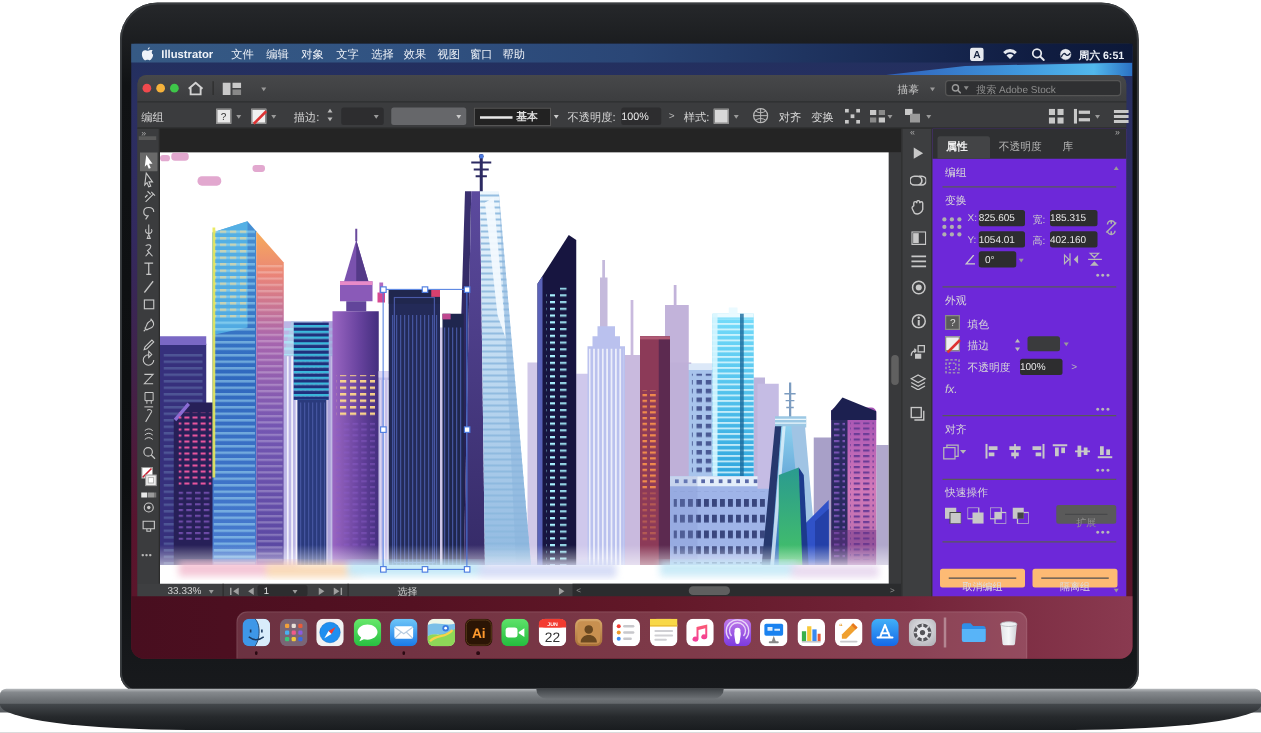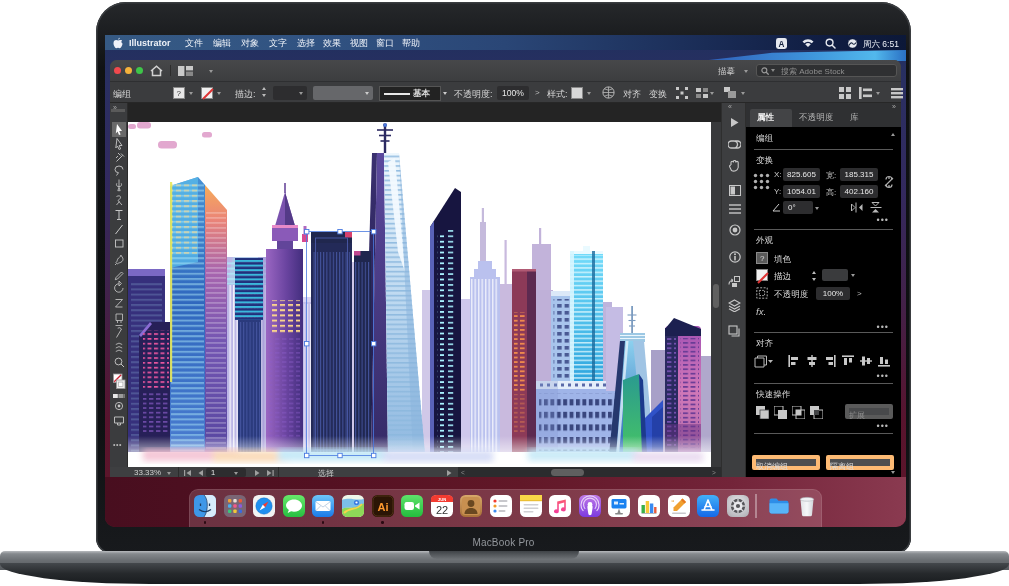--- a/index.html
+++ b/index.html
@@ -22,33 +22,33 @@
 #win{left:110px;top:60px;width:791px;height:418px;background:#3d3e40;border-radius:7px 7px 0 0}
 #titlebar{left:110px;top:60px;width:791px;height:21px;background:linear-gradient(180deg,#47484a,#3c3d3f);border-radius:7px 7px 0 0;color:#c9c9c9;font-size:8.5px}
 #ctrlbar{left:110px;top:81px;width:791px;height:22px;background:#3b3c3e;border-top:1px solid #2e2f31;border-bottom:1px solid #272727;color:#d6d6d6;font-size:9px}
 #tabbar{left:128px;top:103px;width:593px;height:19px;background:#242424}
 #tab{left:131px;top:103px;width:150px;height:19px;background:#3c3d3f;color:#c6c6c6;font-size:7.6px;line-height:19px;padding-left:7px;white-space:nowrap}
 #toolbar{left:110px;top:103px;width:18px;height:364px;background:#3b3c3e;border-right:1px solid #2b2b2b}
 #canvas{left:128px;top:122px;width:583px;height:345px;background:#fff}
 #vscroll{left:711px;top:122px;width:10px;height:345px;background:#38393b}
 #vthumb{left:713px;top:284px;width:6px;height:24px;background:#606060;border-radius:3px}
 #iconstrip{left:721px;top:103px;width:25px;height:375px;background:#3d3e40;border-left:1px solid #2e2e2e;border-right:1px solid #2e2e2e}
-#panel{left:746px;top:103px;width:155px;height:375px;background:#000000}
+#panel{left:746px;top:103px;width:155px;height:375px;background:#6d28d9}
 #statusbar{left:110px;top:467px;width:611px;height:11px;background:#3e3f41;color:#d0d0d0;font-size:8px}
 
 #dock{left:189px;top:489px;width:633px;height:38px;background:rgba(235,190,200,.2);border:1px solid rgba(255,255,255,.1);border-bottom:none;border-radius:9px 9px 0 0}
 .dicon{position:absolute;top:495px;width:22px;height:22px;border-radius:5.5px}
 .ddot{position:absolute;top:521px;width:2.5px;height:2.5px;border-radius:50%;background:#2a0a12}
 #panel .sect{position:absolute;left:10px;color:#d8d8d8;font-size:8.6px;white-space:nowrap}
 #panel .sep{position:absolute;left:8px;width:139px;height:1px;background:#595959}
 #panel .dots{position:absolute;right:12px;color:#b8b8b8;font-size:9px;letter-spacing:1px}
-.fld{position:absolute;background:#2d2d2f;border-radius:2px;color:#e8e8e8;font-size:8px;text-align:center}
+.fld{position:absolute;background:#2d2d2f;border-radius:2px;color:#e8e8e8;font-size:8px;}
 .cd{position:absolute;width:0;height:0;border-left:2.6px solid transparent;border-right:2.6px solid transparent;border-top:3.4px solid #9a9a9a}
 .cu{position:absolute;width:0;height:0;border-left:2.6px solid transparent;border-right:2.6px solid transparent;border-bottom:3.4px solid #9a9a9a}
-.btn{position:absolute;background:#4d4e50;border:4px solid #fdba74;border-radius:2px;color:#dedede;font-size:8px;text-align:left}
+.btn{position:absolute;background:#4d4e50;border:7px solid #fdba74;border-radius:2px;color:#dedede;font-size:8px;text-align:center}
 </style>
 </head>
 <body>
 <div id="stage">
   <div class="abs" id="bezel"></div>
   <div class="abs" id="screen"></div>
   <div class="abs" id="wedge"></div>
   <div class="abs" id="menubar">
     <svg class="abs" style="left:8px;top:2px" width="10" height="12" viewBox="0 0 10 12">
         <path d="M7.1 3.1c-.8 0-1.5.5-2 .5s-1.2-.5-2-.5C1.6 3.1.5 4.3.5 6.3c0 2.4 1.7 4.9 2.7 4.9.6 0 1-.4 1.8-.4s1.2.4 1.8.4c1 0 2.7-2.6 2.7-4.6-1.2-.6-1.5-2-.4-3.5-.6 0-1.4-.4-2 0z" fill="#eef2f8"></path>
@@ -73,21 +73,21 @@
       </svg>
     <svg class="abs" style="left:720px;top:2.5px" width="11" height="11" viewBox="0 0 11 11">
         <circle cx="4.6" cy="4.6" r="3.4" fill="none" stroke="#e6e9ef" stroke-width="1.4"></circle>
         <line x1="7.2" y1="7.2" x2="10" y2="10" stroke="#e6e9ef" stroke-width="1.5" stroke-linecap="round"></line>
       </svg>
     <svg class="abs" style="left:742px;top:2.5px" width="11" height="11" viewBox="0 0 11 11">
         <circle cx="5.5" cy="5.5" r="4.6" fill="#e6e9ef"></circle>
         <circle cx="5.5" cy="5.5" r="4.6" fill="none" stroke="#0c1838" stroke-width=".5"></circle>
         <path d="M2 7.5 Q4 3.5 5.5 5.5 T9.2 4.5" stroke="#16233f" stroke-width="1.1" fill="none"></path>
       </svg>
-    <span style="left:758px;font-weight:normal;font-size:8.5px;top:3.5px">周六 6:51</span>
+    <span style="left:758px;font-weight:bold;font-size:8.5px;top:3.5px">周六 6:51</span>
   </div>
   <div class="abs" id="win"></div>
   <div class="abs" id="titlebar">
     <div class="abs" style="left:4px;top:7px;width:7px;height:7px;border-radius:50%;background:#f1494d"></div>
     <div class="abs" style="left:15px;top:7px;width:7px;height:7px;border-radius:50%;background:#f5b23b"></div>
     <div class="abs" style="left:26px;top:7px;width:7px;height:7px;border-radius:50%;background:#3ec649"></div>
     <svg class="abs" style="left:40px;top:4.5px" width="13" height="12" viewBox="0 0 13 12">
         <path d="M1 6 L6.5 1.2 12 6 M2.5 5 V10.5 H10.5 V5" fill="none" stroke="#d2d2d2" stroke-width="1.5"></path>
       </svg>
     <div class="abs" style="left:60px;top:5px;width:1px;height:11px;background:#2c2c2c"></div>
@@ -980,17 +980,16 @@
             <stop offset="1" stop-color="#cfd2d8"></stop>
           </linearGradient>
         </defs>
         <path d="M4.5 4.5 H17.5 L16 20 A1.5 1.5 0 0 1 14.5 21.2 H7.5 A1.5 1.5 0 0 1 6 20Z" fill="url(#gtr)"></path>
         <ellipse cx="11" cy="4.3" rx="6.6" ry="1.9" fill="#eef0f3"></ellipse>
         <ellipse cx="11" cy="4.3" rx="6.6" ry="1.9" fill="none" stroke="#b8bcc2" stroke-width=".7"></ellipse>
       </svg></div>
   <div class="ddot" style="left:203.7px"></div>
   <div class="ddot" style="left:321.8px"></div>
   <div class="ddot" style="left:381.3px"></div>
-  <div class="abs" id="mbptext">MacBook Pro</div>
   <div class="abs" id="base1"></div>
   <div class="abs" id="notch"></div>
   <div class="abs" id="base2"></div>
 </div>
 
 </body></html>

